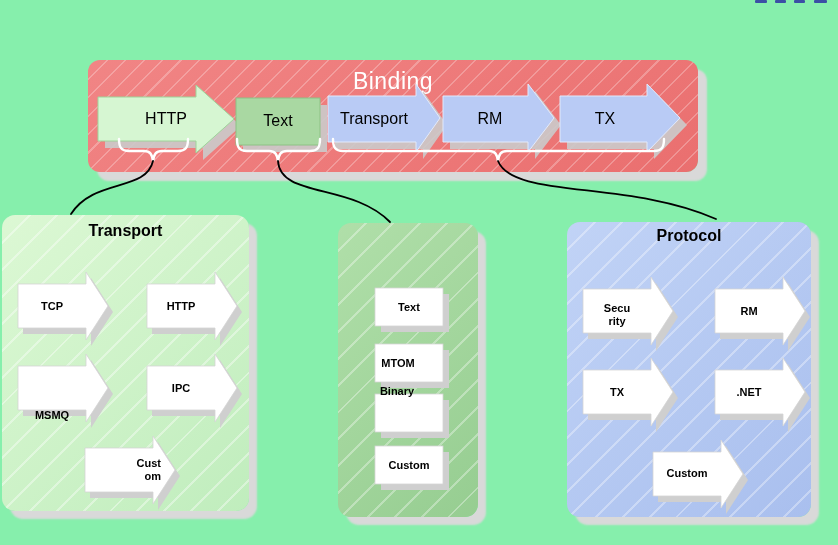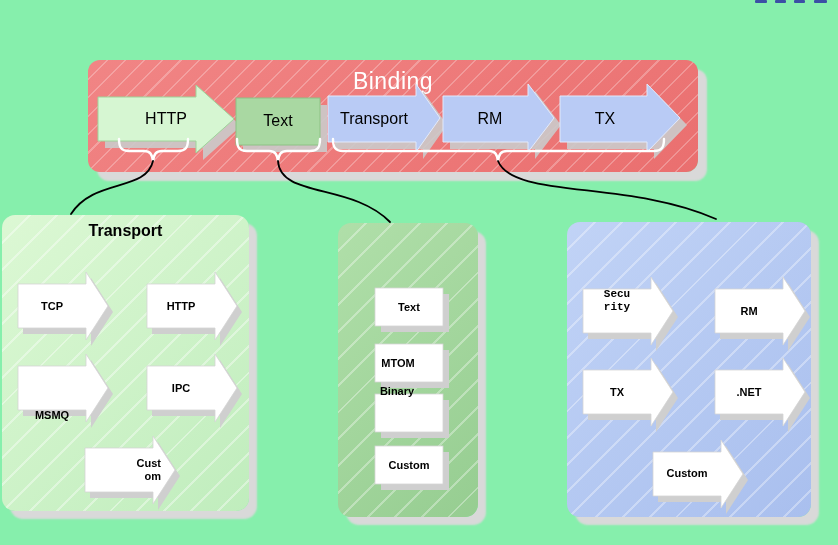--- a/index.html
+++ b/index.html
@@ -128,33 +128,34 @@
     </g>
   </svg>
 
   <div class="lbl arrow-lbl" style="left:116px;top:110px;width:100px;">HTTP</div>
   <div class="lbl arrow-lbl" style="left:228px;top:112px;width:100px;">Text</div>
   <div class="lbl arrow-lbl" style="left:324px;top:110px;width:100px;">Transport</div>
   <div class="lbl arrow-lbl" style="left:440px;top:110px;width:100px;">RM</div>
   <div class="lbl arrow-lbl" style="left:555px;top:110px;width:100px;">TX</div>
 
   <div class="lbl group-title" style="left:2px;top:222px;width:247px;">Transport</div>
+  <div class="lbl group-title" style="left:567px;top:227px;width:244px;">Protocol</div>
 
   <div class="lbl small-lbl" style="left:18px;top:300px;width:68px;">TCP</div>
   <div class="lbl small-lbl" style="left:147px;top:300px;width:68px;">HTTP</div>
   <div class="lbl small-lbl" style="left:18px;top:382px;width:68px;margin-top:27px;">MSMQ</div>
   <div class="lbl small-lbl" style="left:147px;top:382px;width:68px;">IPC</div>
   <div class="lbl small-lbl" style="left:93px;top:457px;width:68px;text-align:right;">Cust
 om</div>
 
   <div class="lbl small-lbl" style="left:375px;top:301px;width:68px;">Text</div>
   <div class="lbl small-lbl" style="left:375px;top:357px;width:46px;">MTOM</div>
   <div class="lbl small-lbl" style="left:375px;top:385px;width:44px;">Binary</div>
   <div class="lbl small-lbl" style="left:375px;top:459px;width:68px;">Custom</div>
 
-  <div class="lbl small-lbl" style="left:583px;top:288px;width:68px;font-family:Liberation Mono, monospace;">Secu
+  <div class="lbl small-lbl" style="left:583px;top:302px;width:68px;">Secu
 rity</div>
   <div class="lbl small-lbl" style="left:715px;top:305px;width:68px;">RM</div>
   <div class="lbl small-lbl" style="left:583px;top:386px;width:68px;">TX</div>
   <div class="lbl small-lbl" style="left:715px;top:386px;width:68px;">.NET</div>
   <div class="lbl small-lbl" style="left:653px;top:467px;width:68px;">Custom</div>
 
 </div>
 
 </body></html>

